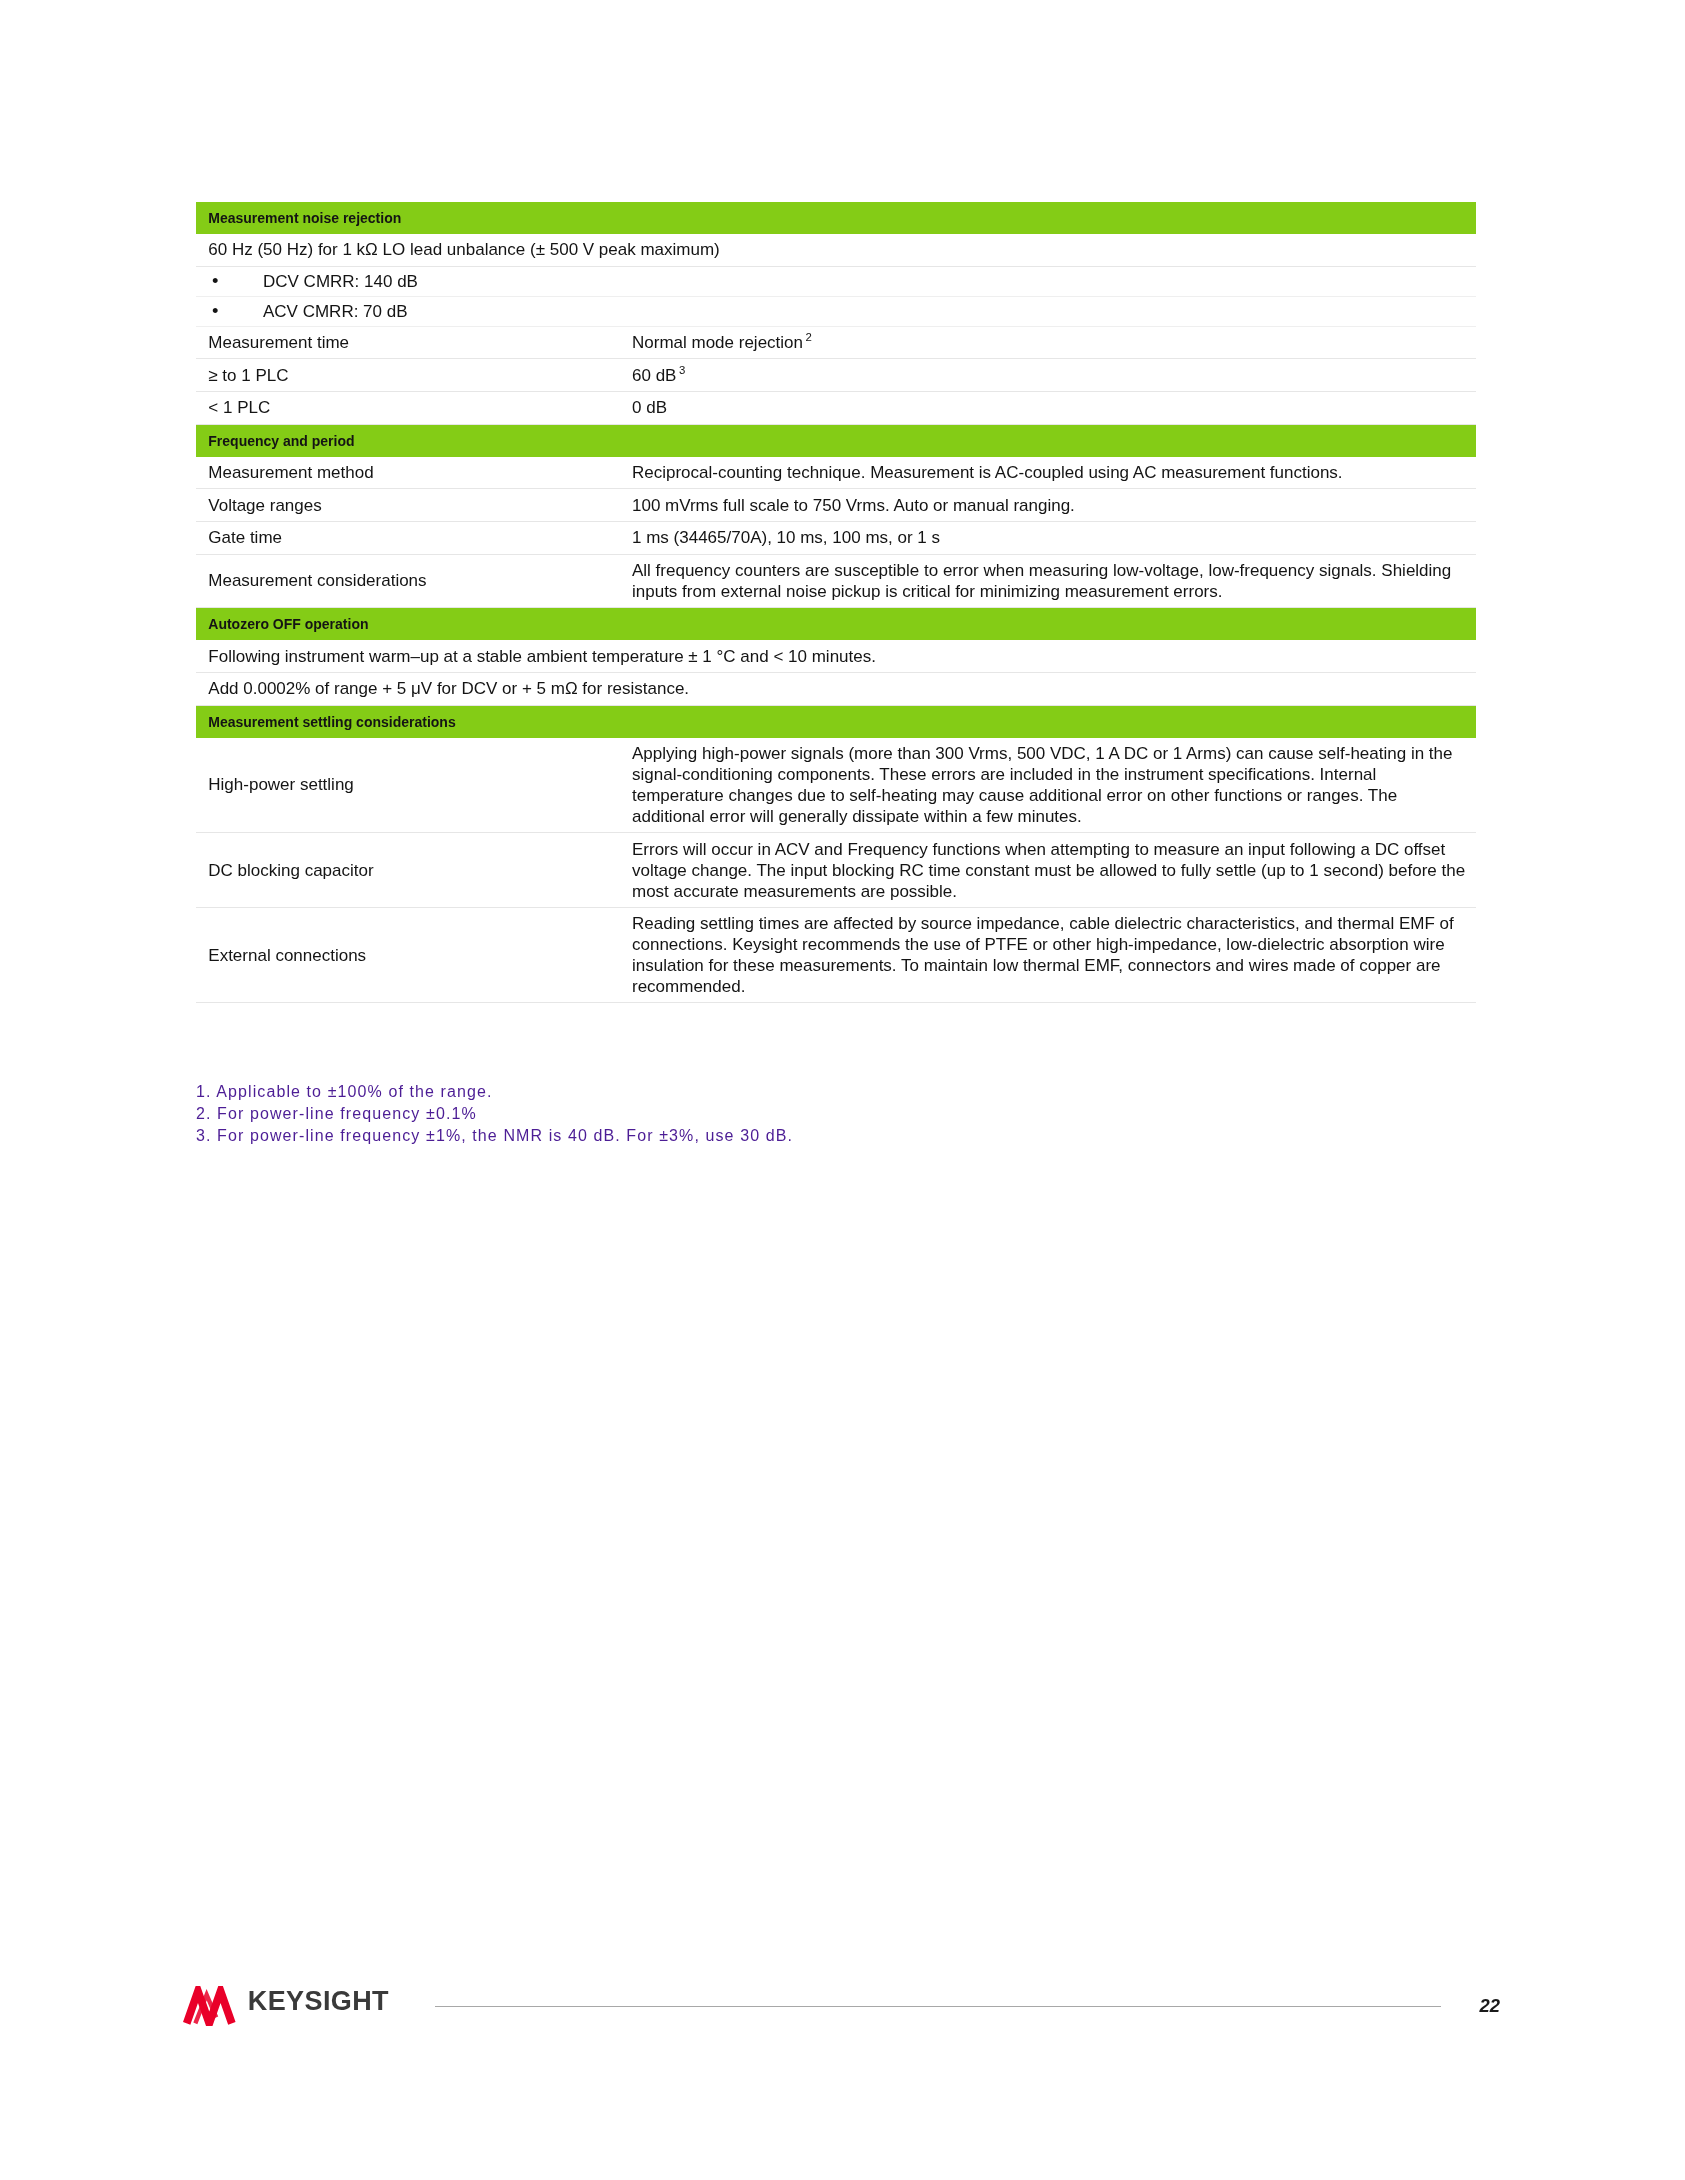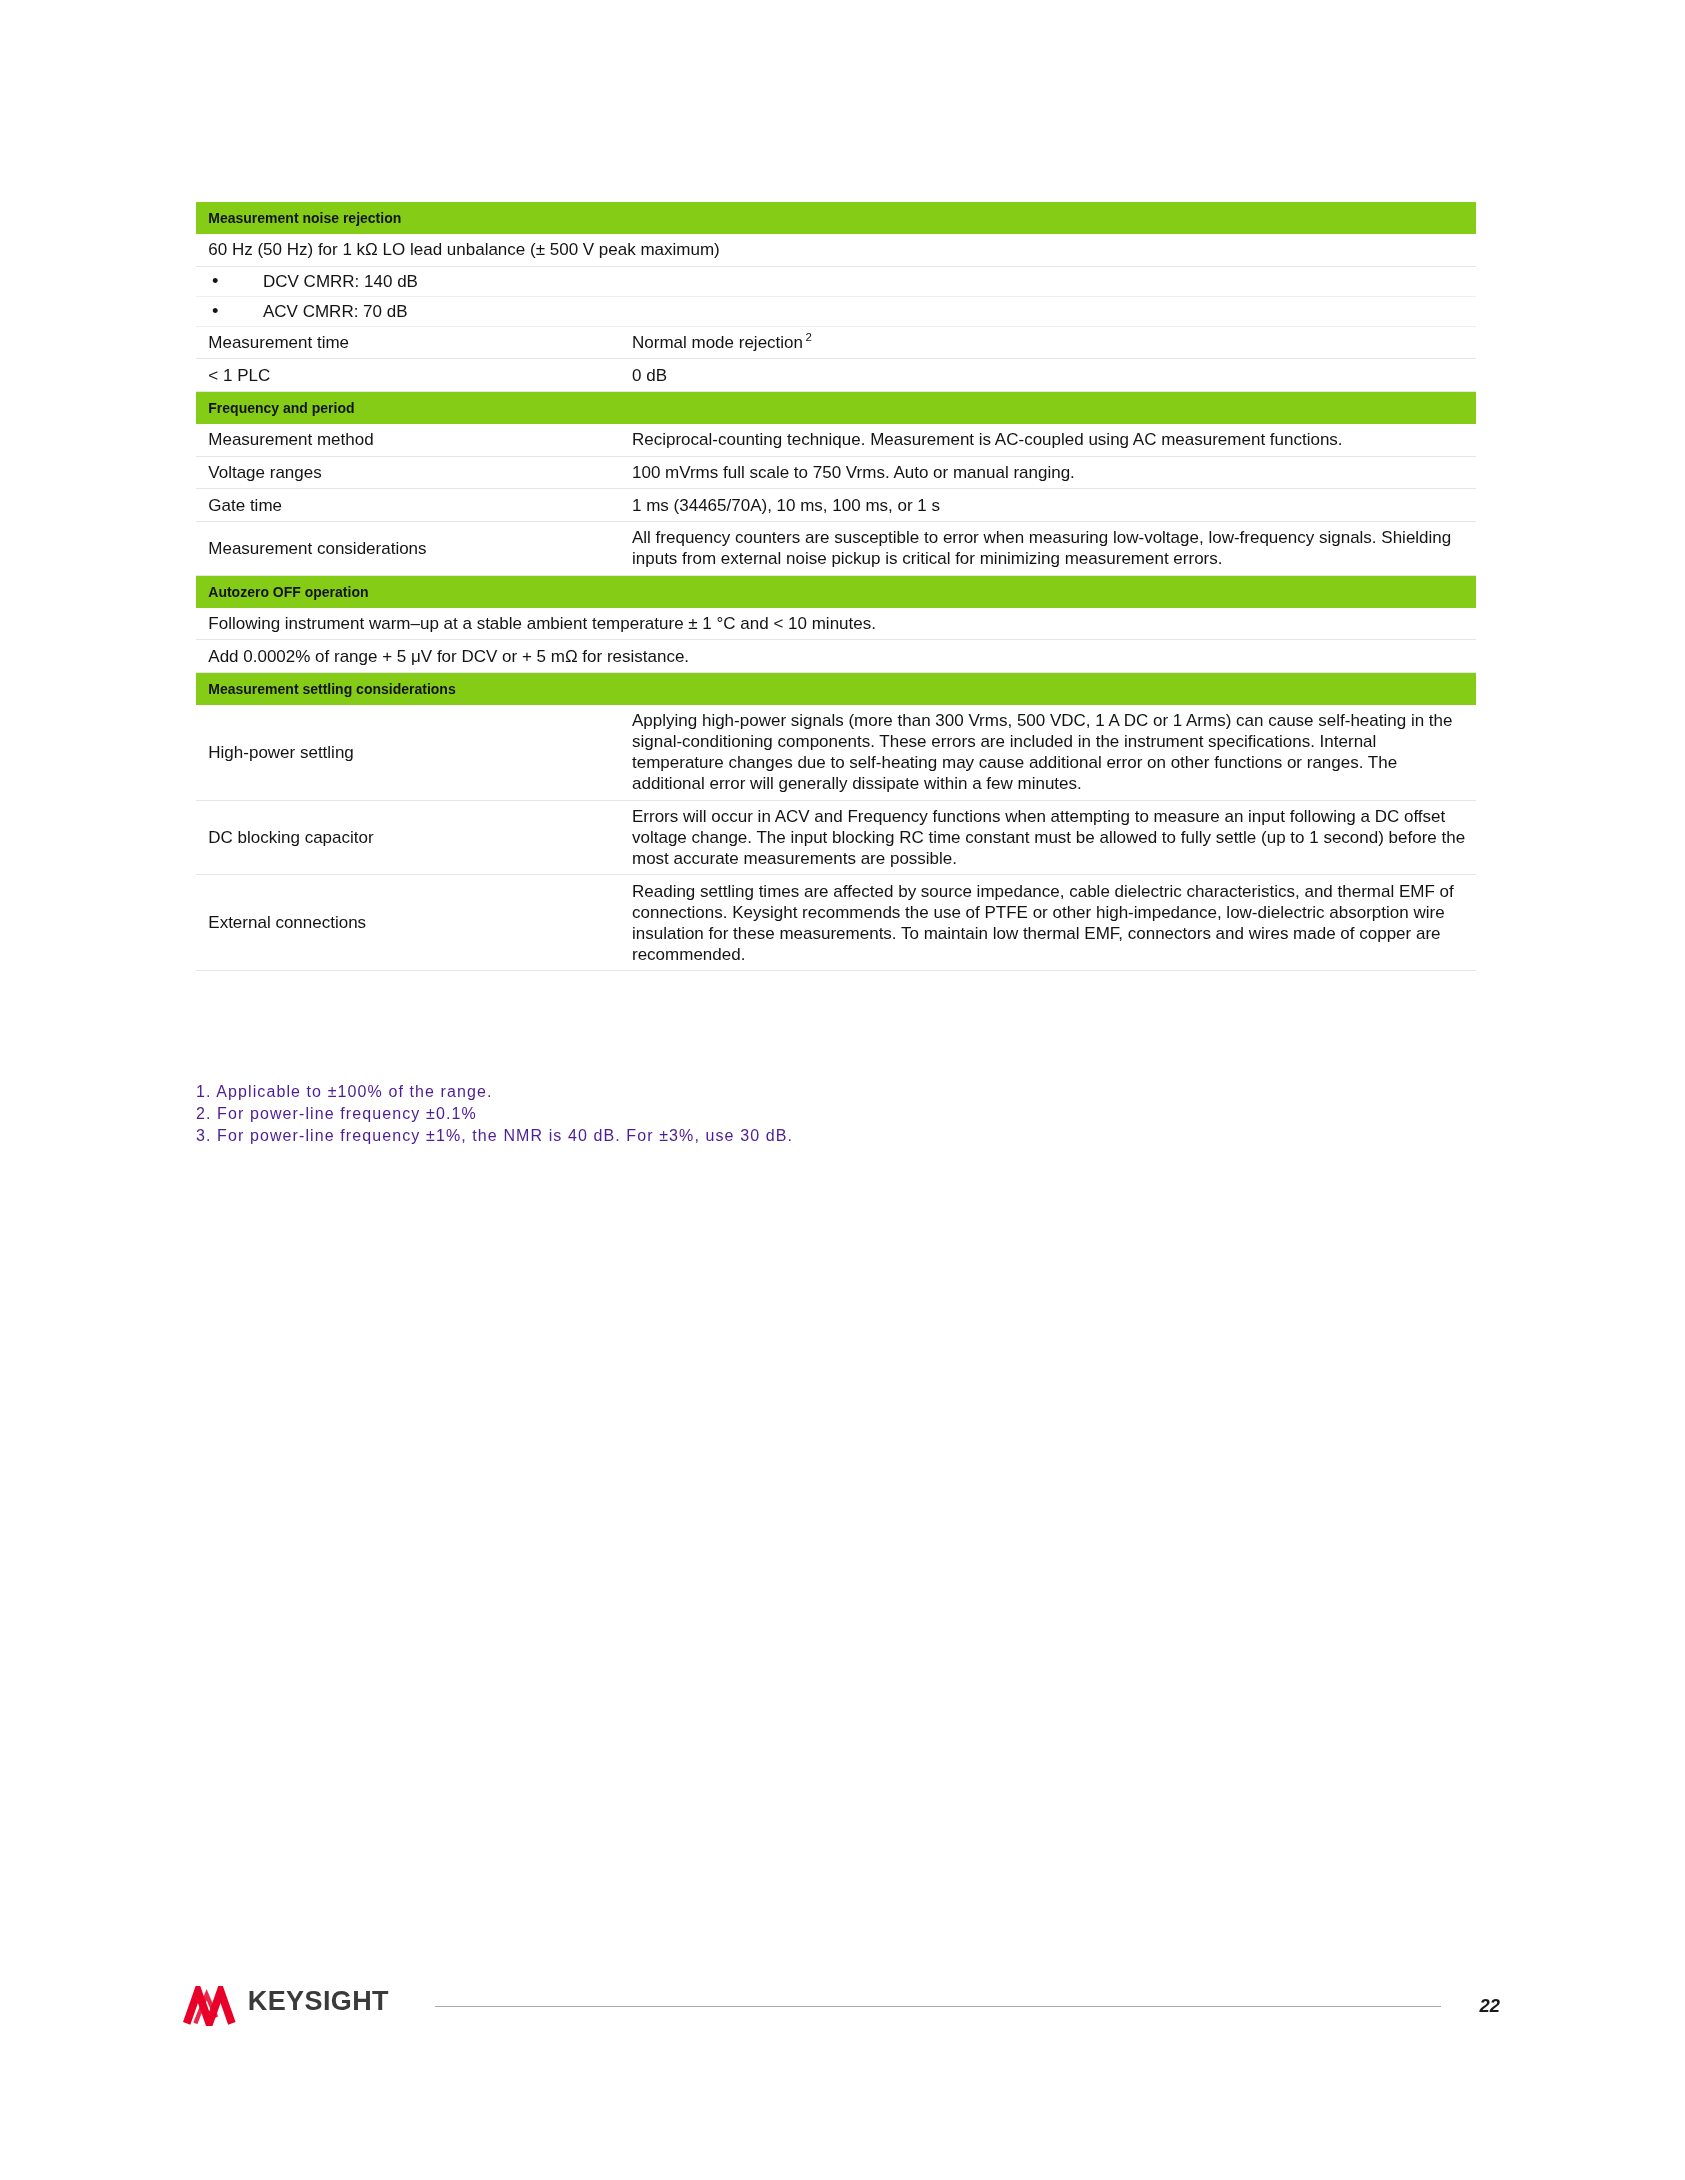--- a/index.html
+++ b/index.html
@@ -139,20 +139,26 @@
     <span>ACV CMRR: 70 dB</span>
   </div>
 
   <div class="row">
     <div class="cell-label">Measurement time</div>
     <div class="cell-value">
       <span>Normal mode rejection</span><sup class="fnref">2</sup>
     </div>
   </div>
   <div class="row">
+    <div class="cell-label">≥ to 1 PLC</div>
+    <div class="cell-value">
+      <span>60 dB</span><sup class="fnref">3</sup>
+    </div>
+  </div>
+  <div class="row">
     <div class="cell-label">&lt; 1 PLC</div>
     <div class="cell-value">
       <span>0 dB</span>
     </div>
   </div>
 
   <div class="sec-header">Frequency and period</div>
 
   <div class="row">
     <div class="cell-label">Measurement method</div>

